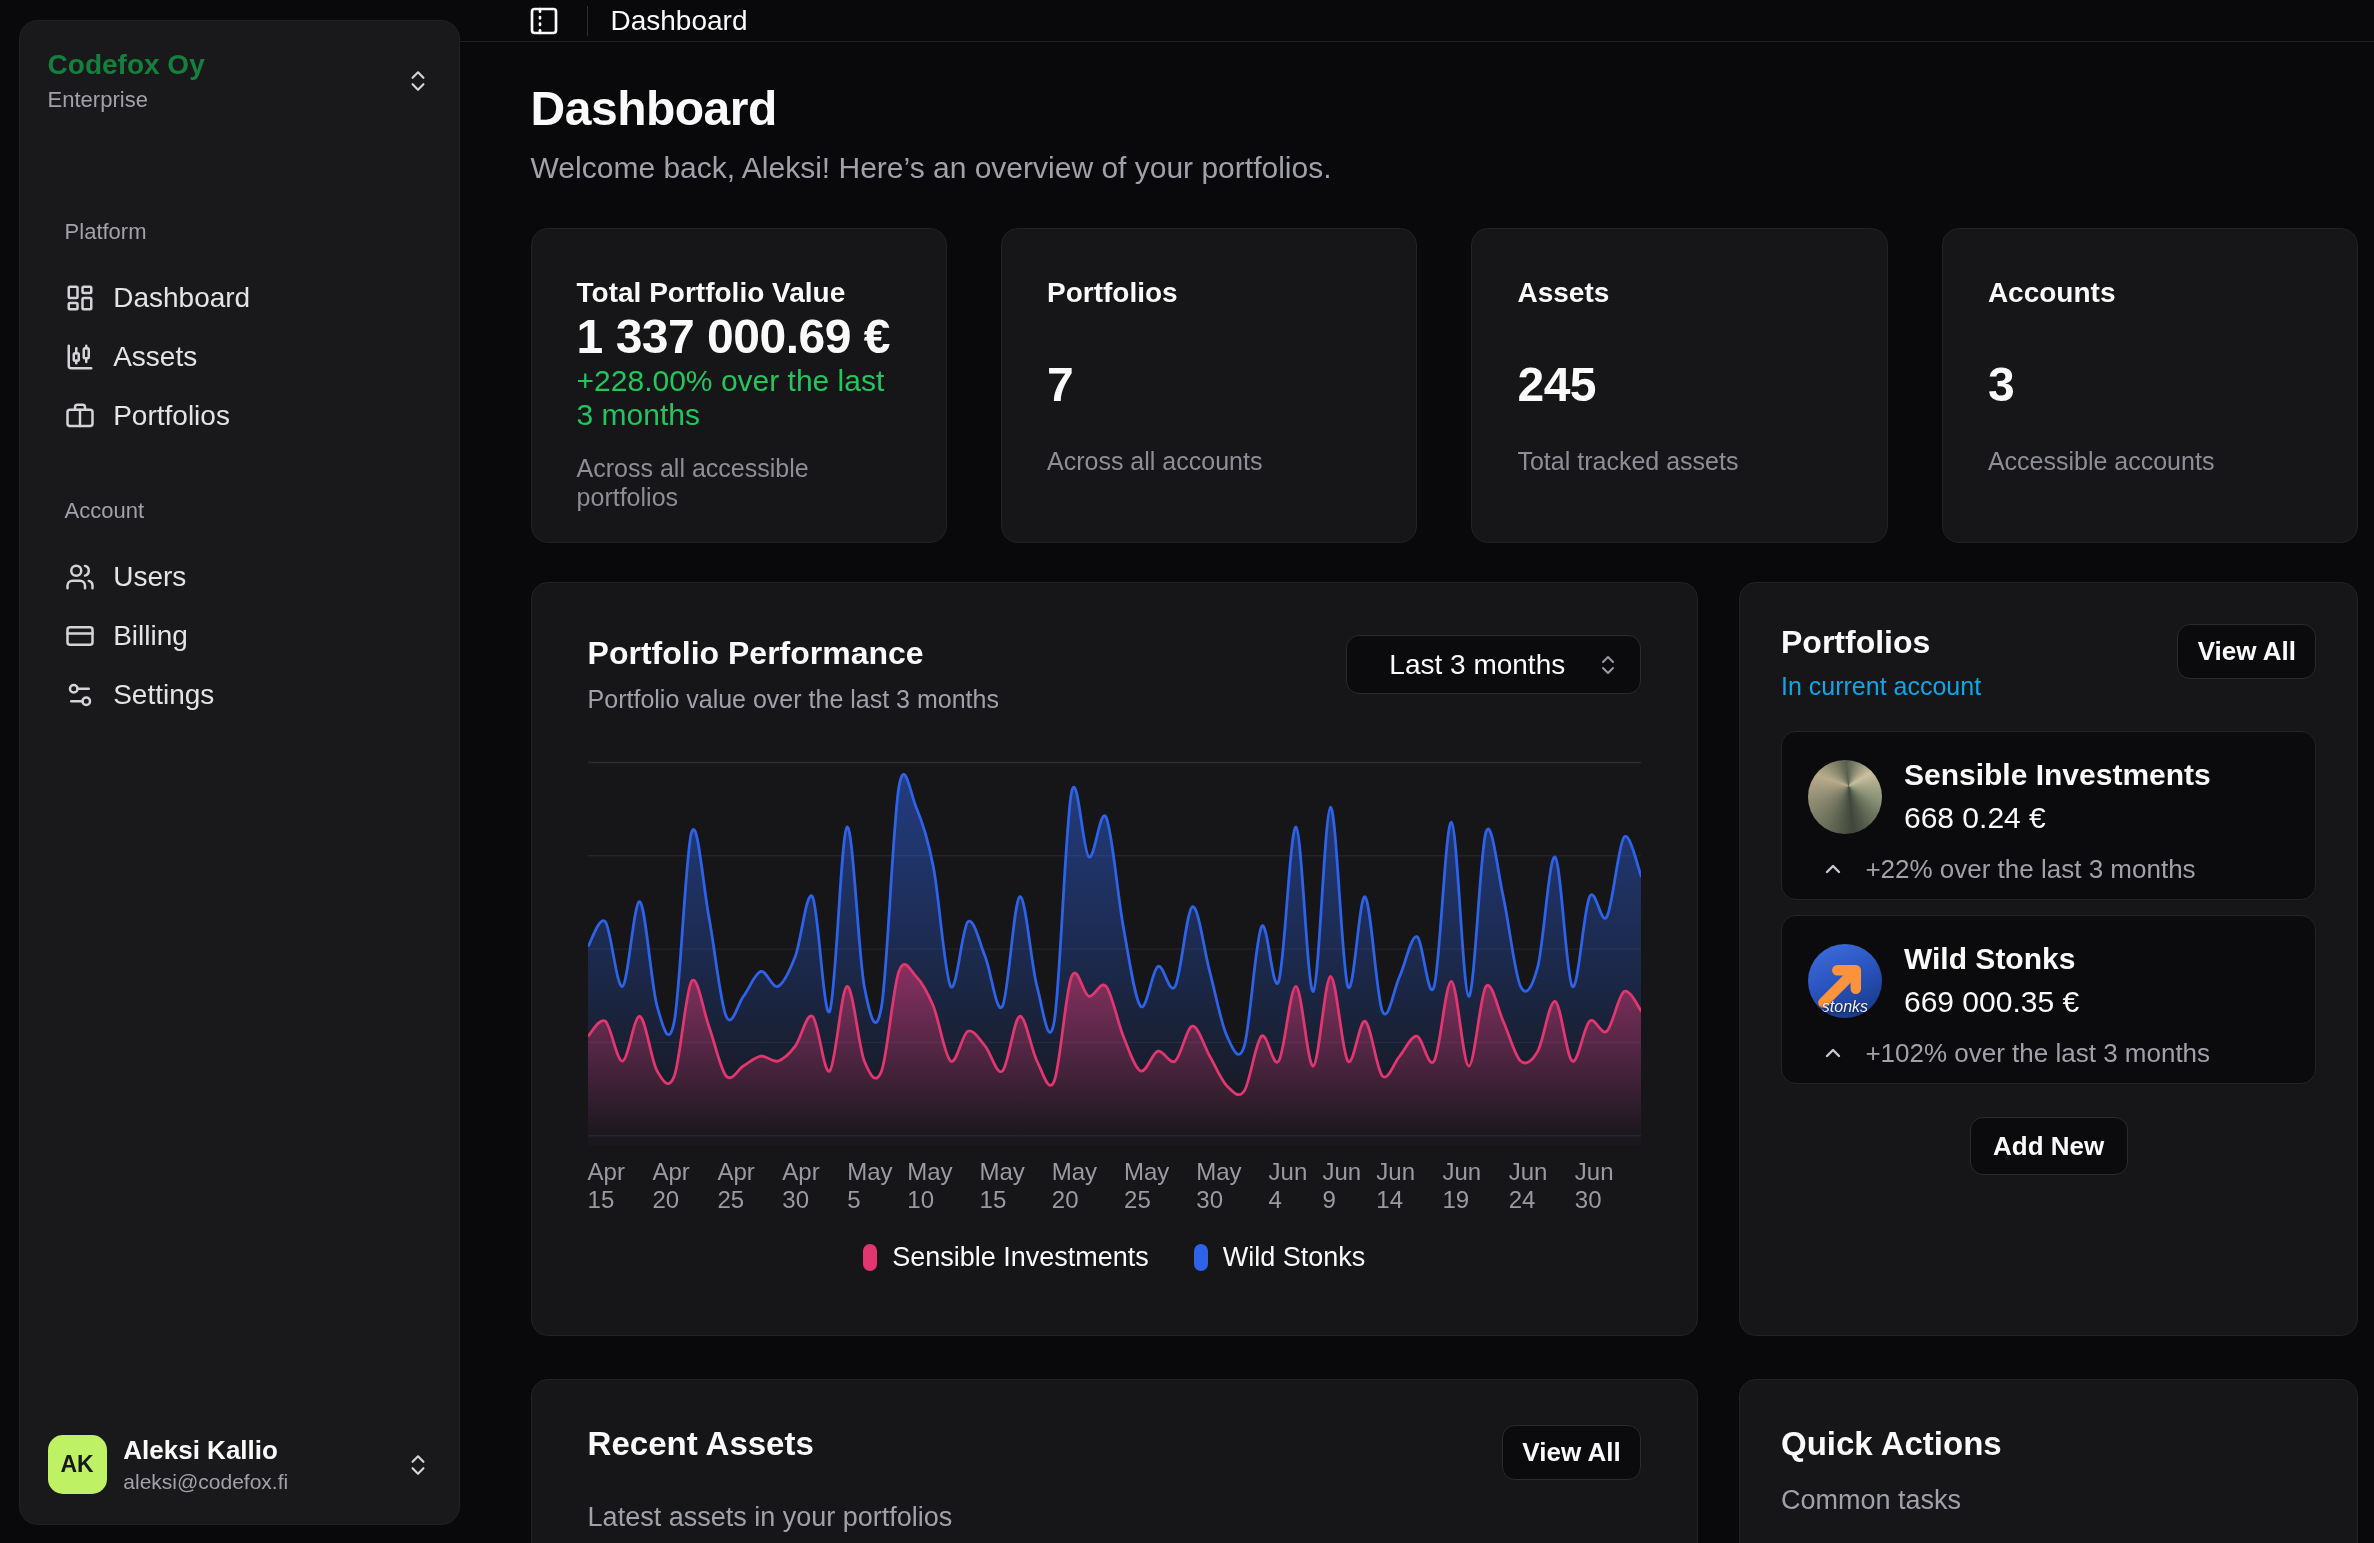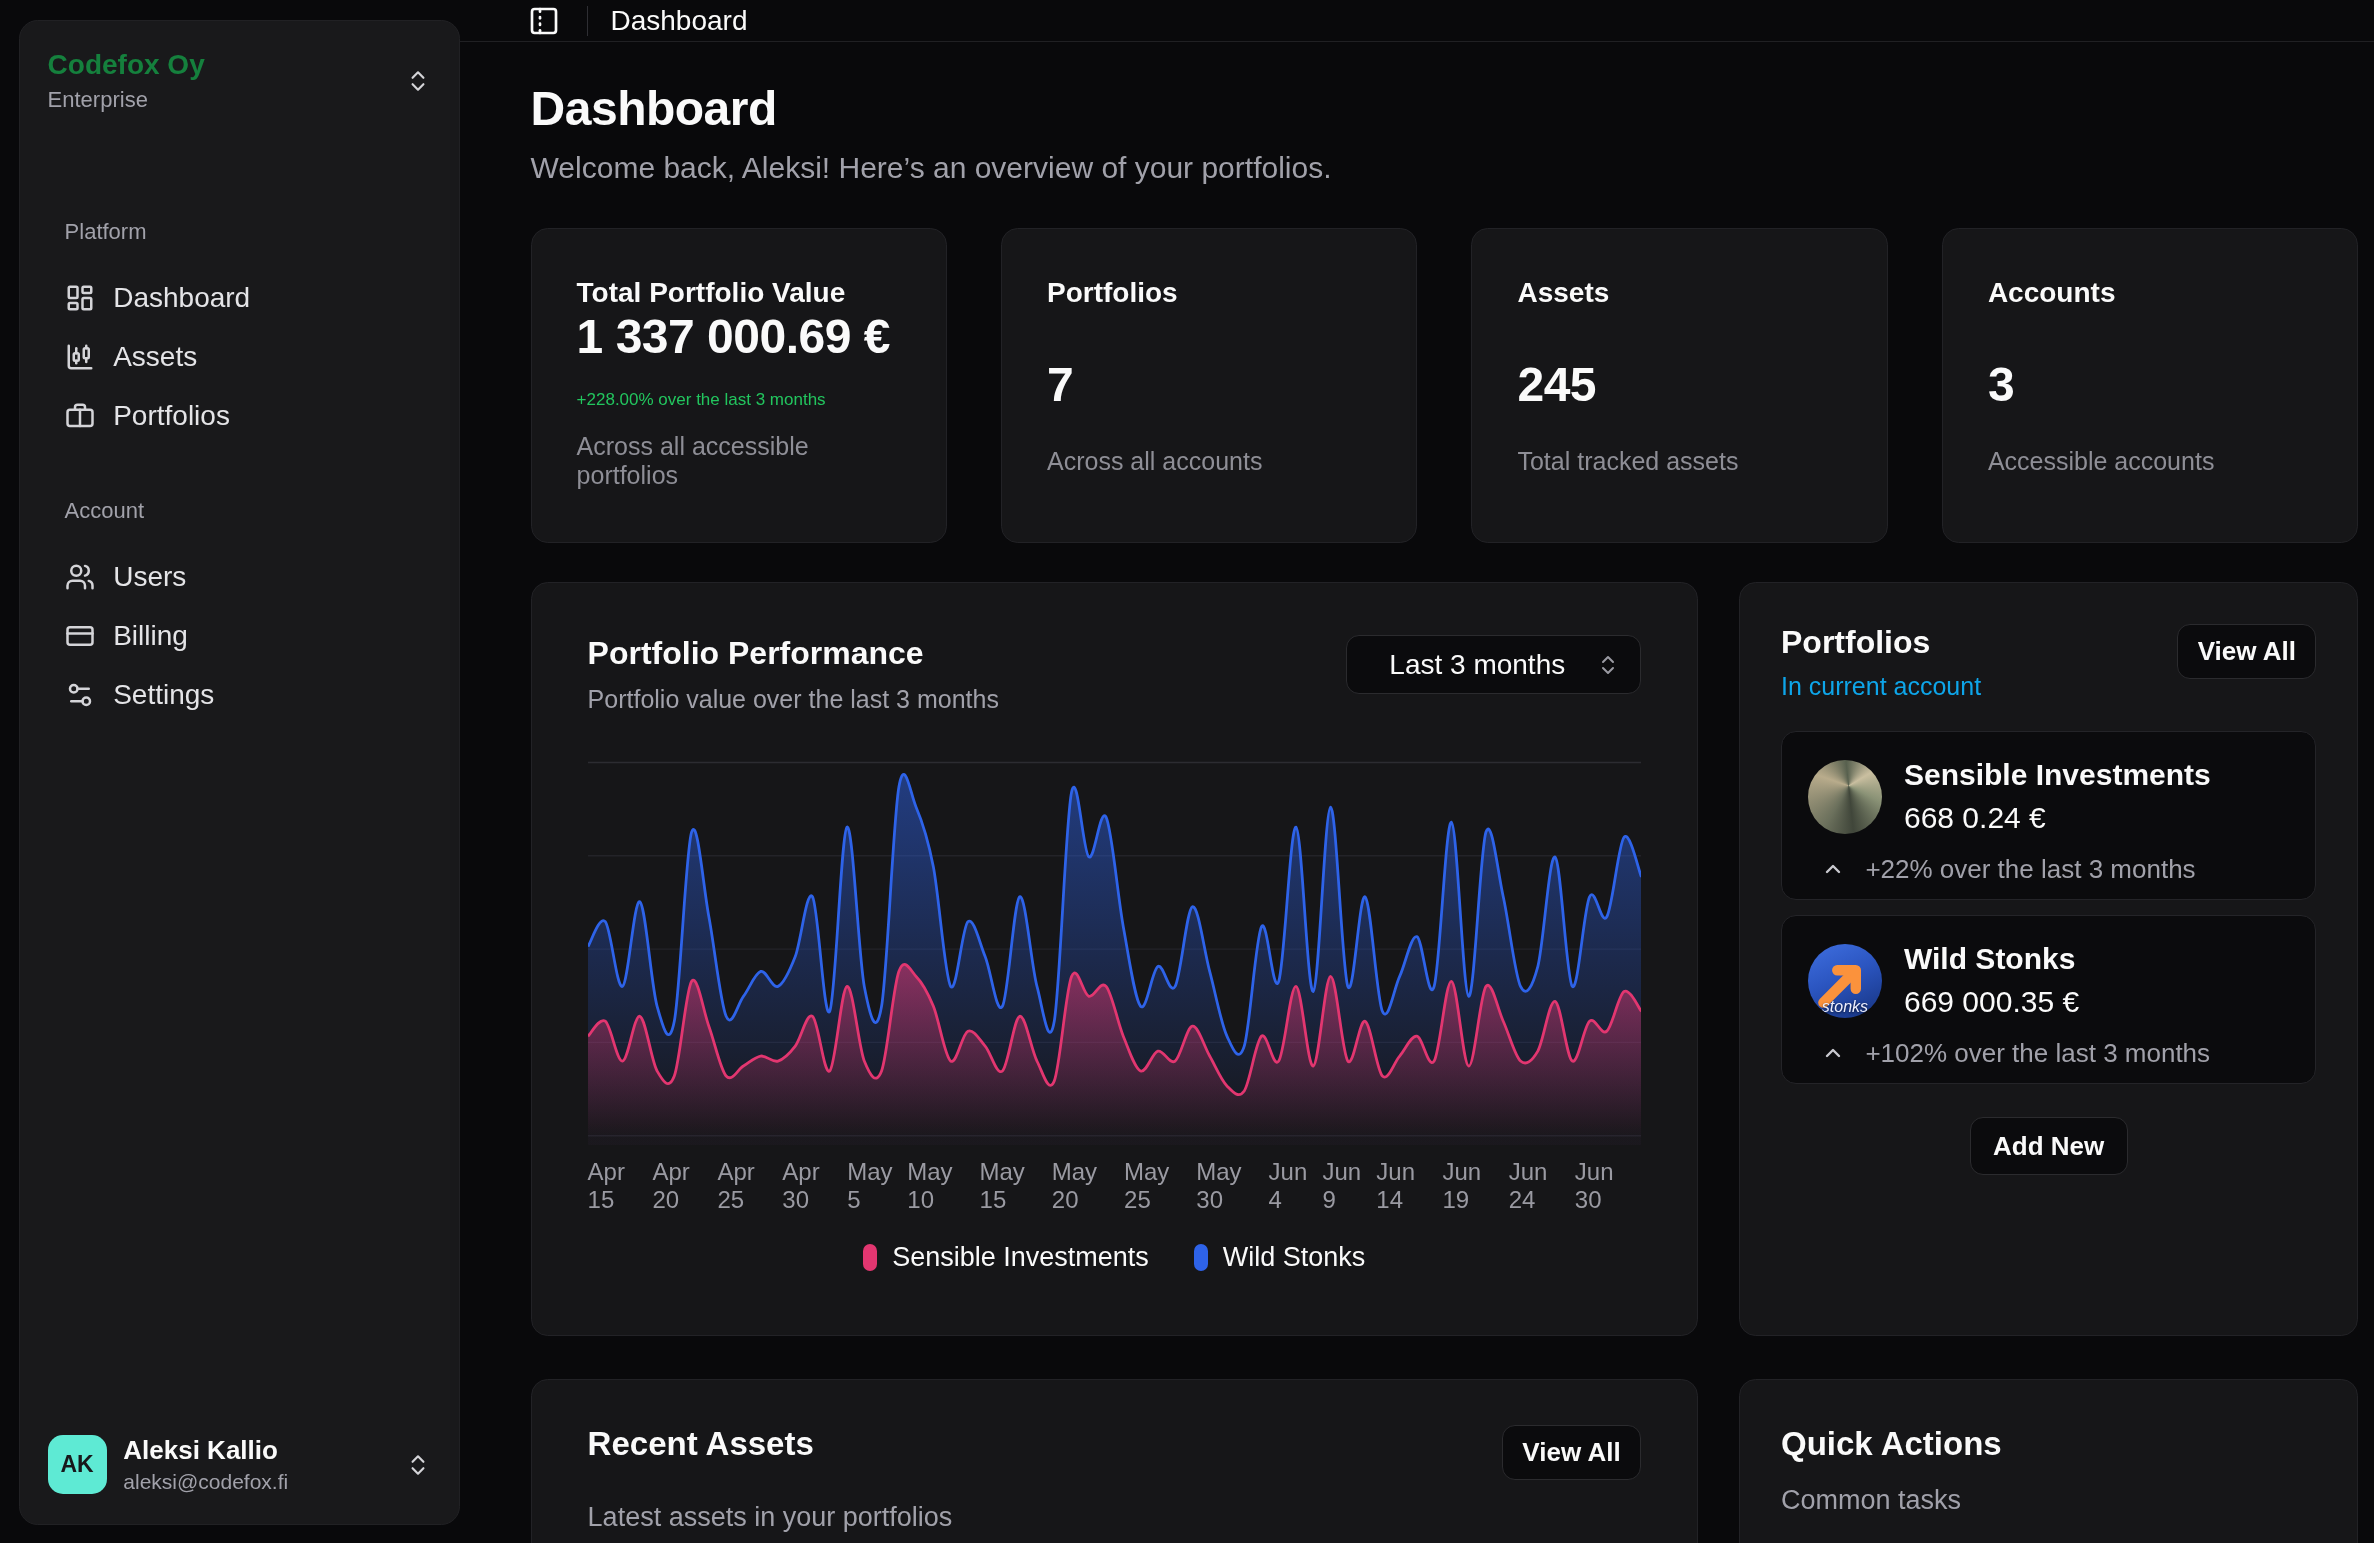--- a/index.html
+++ b/index.html
@@ -16,21 +16,21 @@
   .org-plan { font-size:22px; color:#a1a1aa; }
   .org-btn .chev { margin-left:auto; color:#d4d4d8; }
   .section { margin-top:78px; }
   .section + .section { margin-top:52px; }
   .section-label { font-size:22px; color:#a1a1aa; padding-left:45px; margin-bottom:24px; }
   .nav-item { display:flex; align-items:center; gap:18.6px; height:59px; padding-left:45px;
     font-size:28px; color:#e4e4e7; cursor:pointer; border-radius:11px; margin:0 13px 0 0; }
   .nav-item .icn { width:30px; height:30px; color:#d4d4d8; flex:0 0 30px; }
   .sidebar-footer { margin-top:auto; margin:auto 13px 15px 13px; padding:15px; display:flex;
     align-items:center; border-radius:13px; cursor:pointer; }
-  .avatar { width:59px; height:59px; border-radius:15px; background:#5eead4; color:#18181b;
+  .avatar { width:59px; height:59px; border-radius:15px; background:#bef264; color:#18181b;
     font-size:23px; font-weight:bold; display:flex; align-items:center; justify-content:center; }
   .user-texts { margin-left:16.7px; display:flex; flex-direction:column; gap:4.6px; }
   .user-name { font-size:26px; font-weight:bold; }
   .user-email { font-size:21px; color:#a1a1aa; }
   .sidebar-footer .chev { margin-left:auto; color:#d4d4d8; }
 
   
   .main { flex:1; display:flex; flex-direction:column; }
   .topbar { height:85px; display:flex; align-items:center; padding-left:64px; padding-right:16.7px;
     border-bottom:1.9px solid #202023; }
@@ -42,21 +42,21 @@
   .content { padding:0 16.7px 0 71px; }
   .page-title { margin-top:39px; font-size:48px; font-weight:bold; letter-spacing:-0.5px; }
   .page-subtitle { margin-top:15px; font-size:30px; color:#a1a1aa; }
 
   
   .stats-row { margin-top:43px; display:grid; grid-template-columns:repeat(4,1fr); gap:54px; }
   .card { background:#161618; border:1.9px solid #222226; border-radius:16.7px; }
   .stat-card { height:315px; padding:48px 45px; }
   .stat-title { font-size:28px; font-weight:bold; }
   .stat-value { font-size:48px; font-weight:bold; letter-spacing:-0.5px; }
-  .stat-trend { margin-top:26px; font-size:17px; }
+  .stat-trend { font-size:30px; }
   .stat-note { margin-top:22px; font-size:25px; color:#8e8e96; }
   .stat-card.plain .stat-value { margin-top:48px; }
   .stat-card.plain .stat-note { margin-top:35px; }
 
   
   .mid-row { margin-top:39px; display:grid; grid-template-columns:1.885fr 1fr; gap:41px; }
   .chart-card { height:754px; padding:52px 56px; overflow:hidden; }
   .chart-head { display:flex; align-items:flex-start; }
   .chart-title { font-size:32px; font-weight:bold; }
   .chart-subtitle { margin-top:13px; font-size:25px; color:#a1a1aa; }

